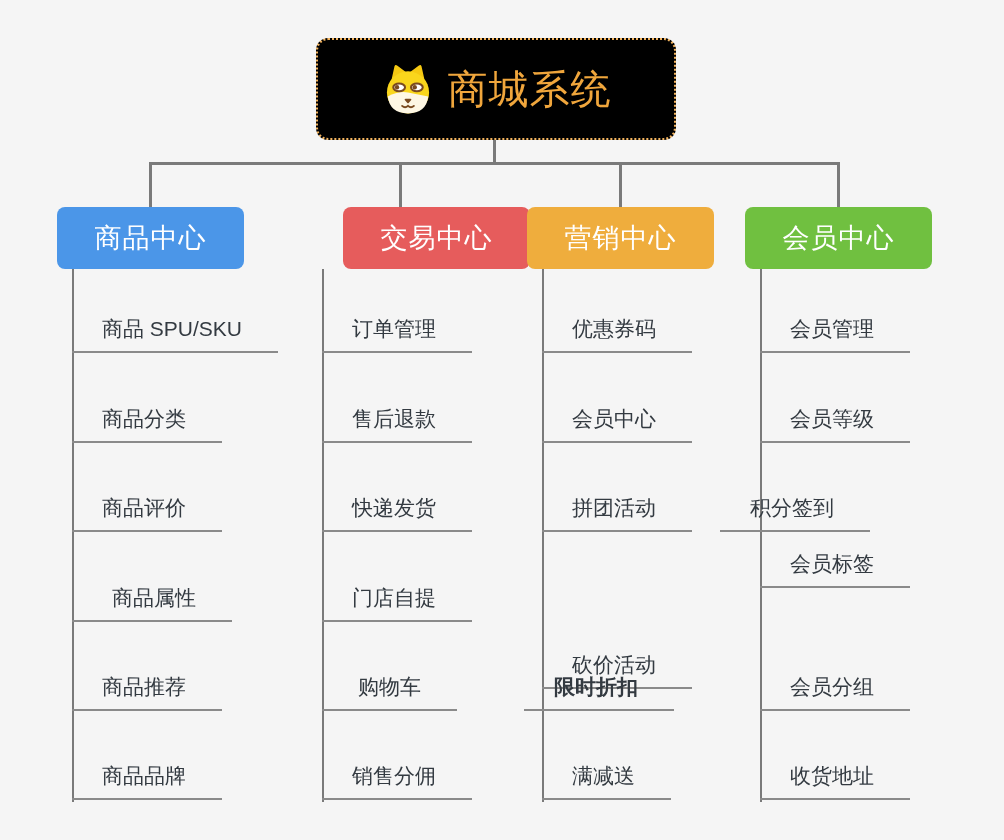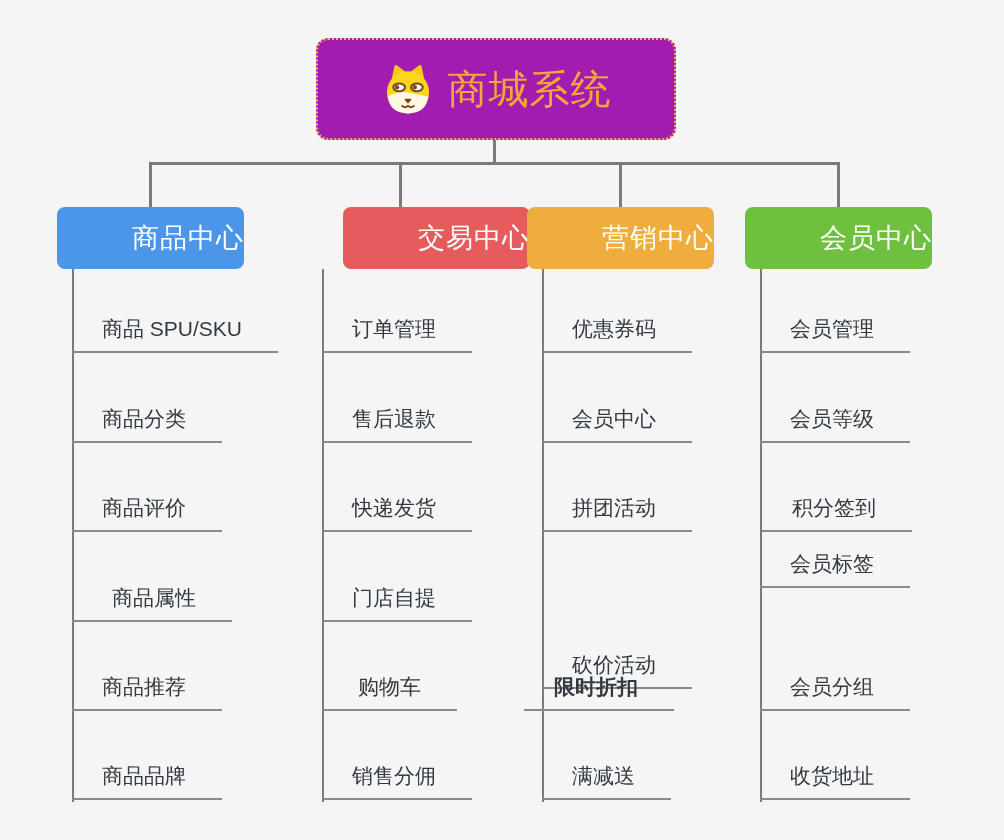--- a/index.html
+++ b/index.html
@@ -4,27 +4,27 @@
 <style>
   html,body{margin:0;padding:0;}
   .canvas{
     position:relative;width:1004px;height:840px;overflow:hidden;
     background:var(--bg,#F5F5F5);
     font-family:"Liberation Sans","DejaVu Sans",sans-serif;
   }
   .line{position:absolute;background:var(--line,#7A7A7A);}
   .root-node{
     position:absolute;left:316px;top:38px;width:360px;height:102px;box-sizing:border-box;
-    background:#a21caf;border:2px dotted var(--root-border,#F3B45F);border-radius:12px;
+    background:#000000;border:2px dotted var(--root-border,#F3B45F);border-radius:12px;
     display:flex;align-items:center;justify-content:center;gap:13px;
   }
   .root-title{font-size:40px;color:var(--accent,#F0A63C);letter-spacing:1px;}
   .branch-box{
     position:absolute;top:207px;width:187px;height:62px;border-radius:8px;
-    display:flex;align-items:center;justify-content:flex-end;
+    display:flex;align-items:center;justify-content:center;
     color:#FFFFFF;font-size:27px;letter-spacing:1px;
   }
   .leaf{
     position:absolute;white-space:nowrap;font-size:21px;line-height:30px;
     color:var(--leaf-text,#333A41);
     padding:0 36px 7px 30px;
     border-bottom:2px solid var(--underline,#8A8A8A);
   }
   .dog-icon{display:block;}
 </style>
@@ -84,17 +84,17 @@
     <div class="leaf" style="left: 542px; top: 606px; margin-top: 44px;">砍价活动</div>
     <div class="leaf" style="left: 524px; top: 672px; font-weight: bold;">限时折扣</div>
     <div class="leaf" style="left: 542px; top: 761px;">满减送</div>
     <div class="line" style="left: 837px; top: 165px; width: 3px; height: 42px;"></div>
     <div class="line" style="left: 760px; top: 269px; width: 2px; height: 533px;"></div>
     <div class="branch-box" style="left: 745px; background: rgb(112, 192, 64);">
       <span>会员中心</span>
     </div>
     <div class="leaf" style="left: 760px; top: 314px;">会员管理</div>
     <div class="leaf" style="left: 760px; top: 404px;">会员等级</div>
-    <div class="leaf" style="left: 762px; top: 493px;">积分签到</div>
+    <div class="leaf" style="left: 720px; top: 493px;">积分签到</div>
     <div class="leaf" style="left: 760px; top: 549px;">会员标签</div>
     <div class="leaf" style="left: 760px; top: 672px;">会员分组</div>
     <div class="leaf" style="left: 760px; top: 761px;">收货地址</div>
   </div>
 
 </body></html>

